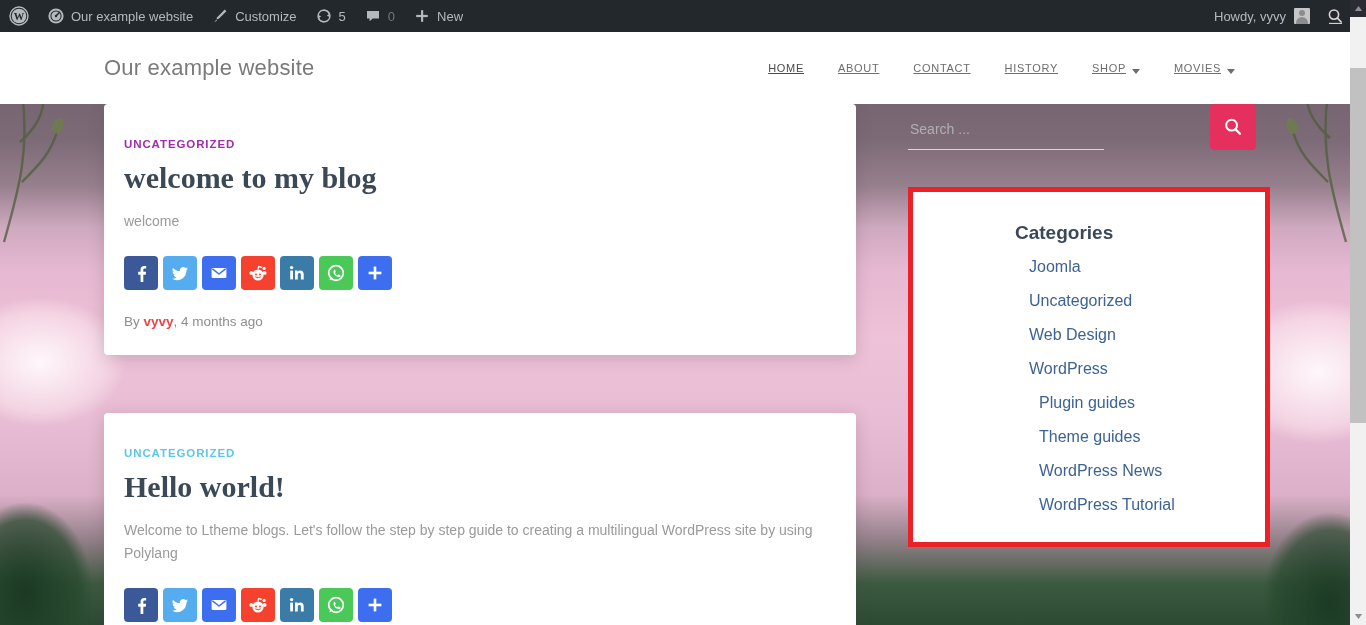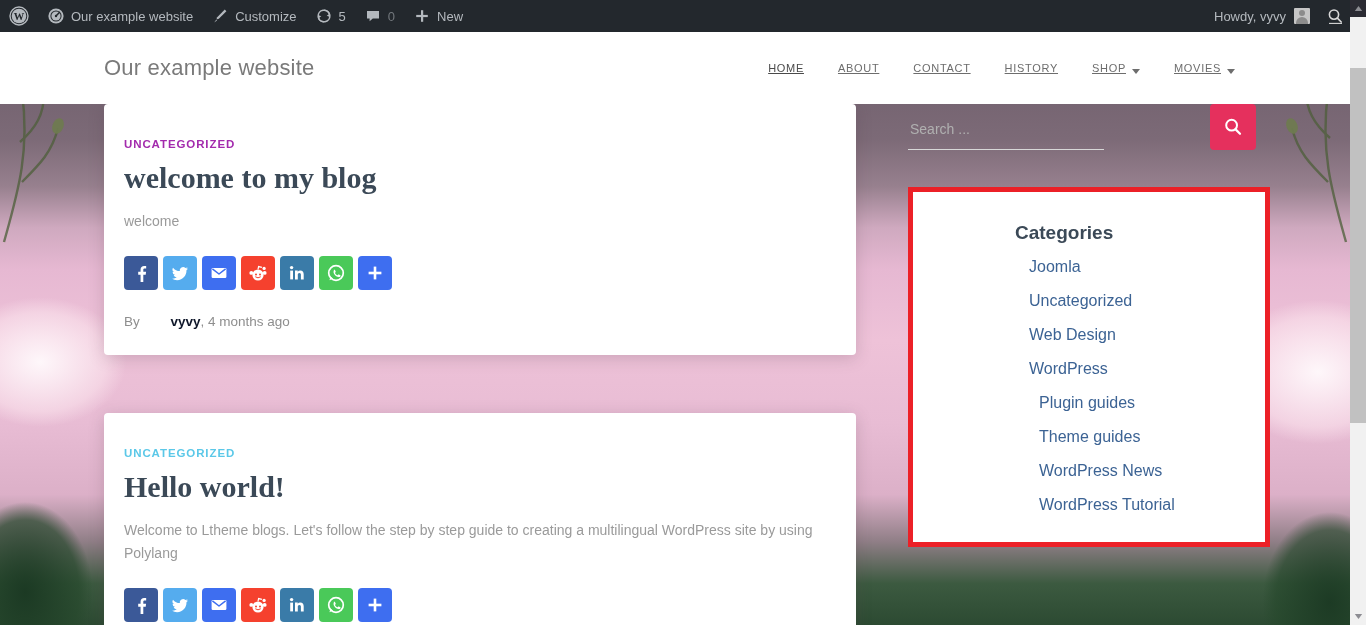--- a/index.html
+++ b/index.html
@@ -125,21 +125,21 @@
   }
   .share-row{ display:flex; gap:5px; margin-top:22px; }
   .share-btn{
     width:34px; height:34px; border-radius:4px; cursor:pointer;
     display:flex; align-items:center; justify-content:center;
     color:#fff; font-weight:700; flex:none;
   }
   .byline{
     font-size:13.5px; color:#8e8e8e; margin-top:24px;
   }
-  .byline b{ color:#0f172a;margin-left:27px; }
+  .byline b{ color:#ef4444; }
 
   
   .search-row{
     display:flex; align-items:flex-start; gap:0; height:56px;
     position:relative;
   }
   .search-input{
     width:196px; height:36px; border:0; border-bottom:1px solid #d8d8d8;
     background:transparent; font-size:14px; color:#9b9b9b;
     font-family:"Liberation Sans", sans-serif; outline:none;

